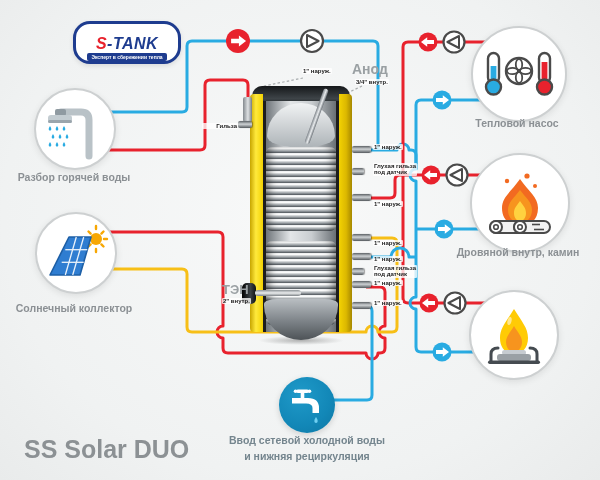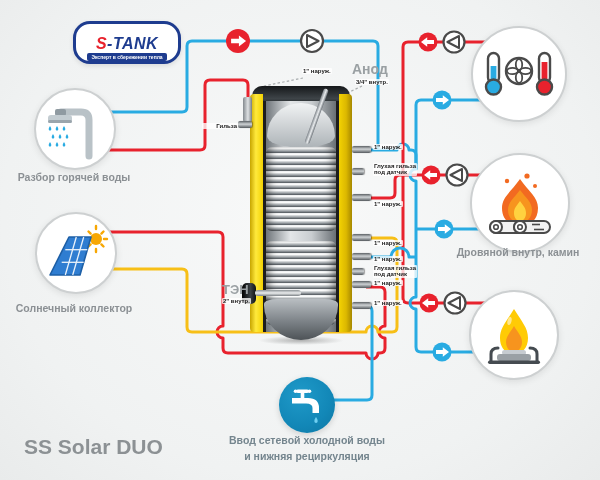--- a/index.html
+++ b/index.html
@@ -236,20 +236,21 @@
       <circle cx="0" cy="-3" r="13" fill="#fff" stroke="#4a4a4a" stroke-width="2.4"></circle>
       <g stroke="#4a4a4a" stroke-width="1.8" fill="none">
         <ellipse cx="0" cy="-9.5" rx="3.2" ry="5.5"></ellipse>
         <ellipse cx="0" cy="3.5" rx="3.2" ry="5.5"></ellipse>
         <ellipse cx="-6.5" cy="-3" rx="5.5" ry="3.2"></ellipse>
         <ellipse cx="6.5" cy="-3" rx="5.5" ry="3.2"></ellipse>
       </g>
       <circle cx="0" cy="-3" r="2" fill="#4a4a4a"></circle>
     </svg>
   </div>
+  <div class="cap" style="left:447px;top:117px;width:140px">Тепловой насос</div>
 
   <div class="node" style="left:470px;top:153px;width:96px;height:96px">
     <svg width="84" height="84" viewBox="-42 -42 84 84">
       <circle cx="-13" cy="-22" r="2.2" fill="#f26a21"></circle>
       <circle cx="7" cy="-27" r="2.6" fill="#f26a21"></circle>
       <circle cx="15" cy="-17" r="2" fill="#f26a21"></circle>
       <path d="M0 -24 C9 -11 18 -6 18 5 C18 17 10 23 0 23 C-10 23 -18 17 -18 5 C-18 -6 -9 -11 0 -24 Z" fill="#f26a21"></path>
       <path d="M0 -13 C6 -5 12 -1 12 7 C12 15 6 20 0 20 C-6 20 -12 15 -12 7 C-12 -1 -6 -5 0 -13 Z" fill="#f7941e"></path>
       <path d="M0 -2 C3.4 3 6 5 6 10 C6 15.5 2.8 18 0 18 C-2.8 18 -6 15.5 -6 10 C-6 5 -3.4 3 0 -2 Z" fill="#ffd23f"></path>
       <rect x="-30" y="18" width="36" height="12" rx="6" fill="#f2f2f2" stroke="#4a4a4a" stroke-width="2"></rect>
@@ -290,15 +291,15 @@
     </svg>
   </div>
   <div class="cap" style="left:187px;top:434px;width:240px;color:#74858e">Ввод сетевой холодной воды</div>
   <div class="cap" style="left:187px;top:450px;width:240px;color:#74858e">и нижняя рециркуляция</div>
 
   <div class="logo">
     <div class="brand"><span class="s">S</span><span>-TANK</span></div>
     <div class="tagline">Эксперт в сбережении тепла</div>
   </div>
 
-  <div class="abs" style="left:24px;top:435px;font-size:21px;font-weight:800;color:#8c9194">SS Solar DUO</div>
+  <div class="abs" style="left:24px;top:435px;font-size:25px;font-weight:800;color:#8c9194">SS Solar DUO</div>
 
 </div>
 
 </body></html>

